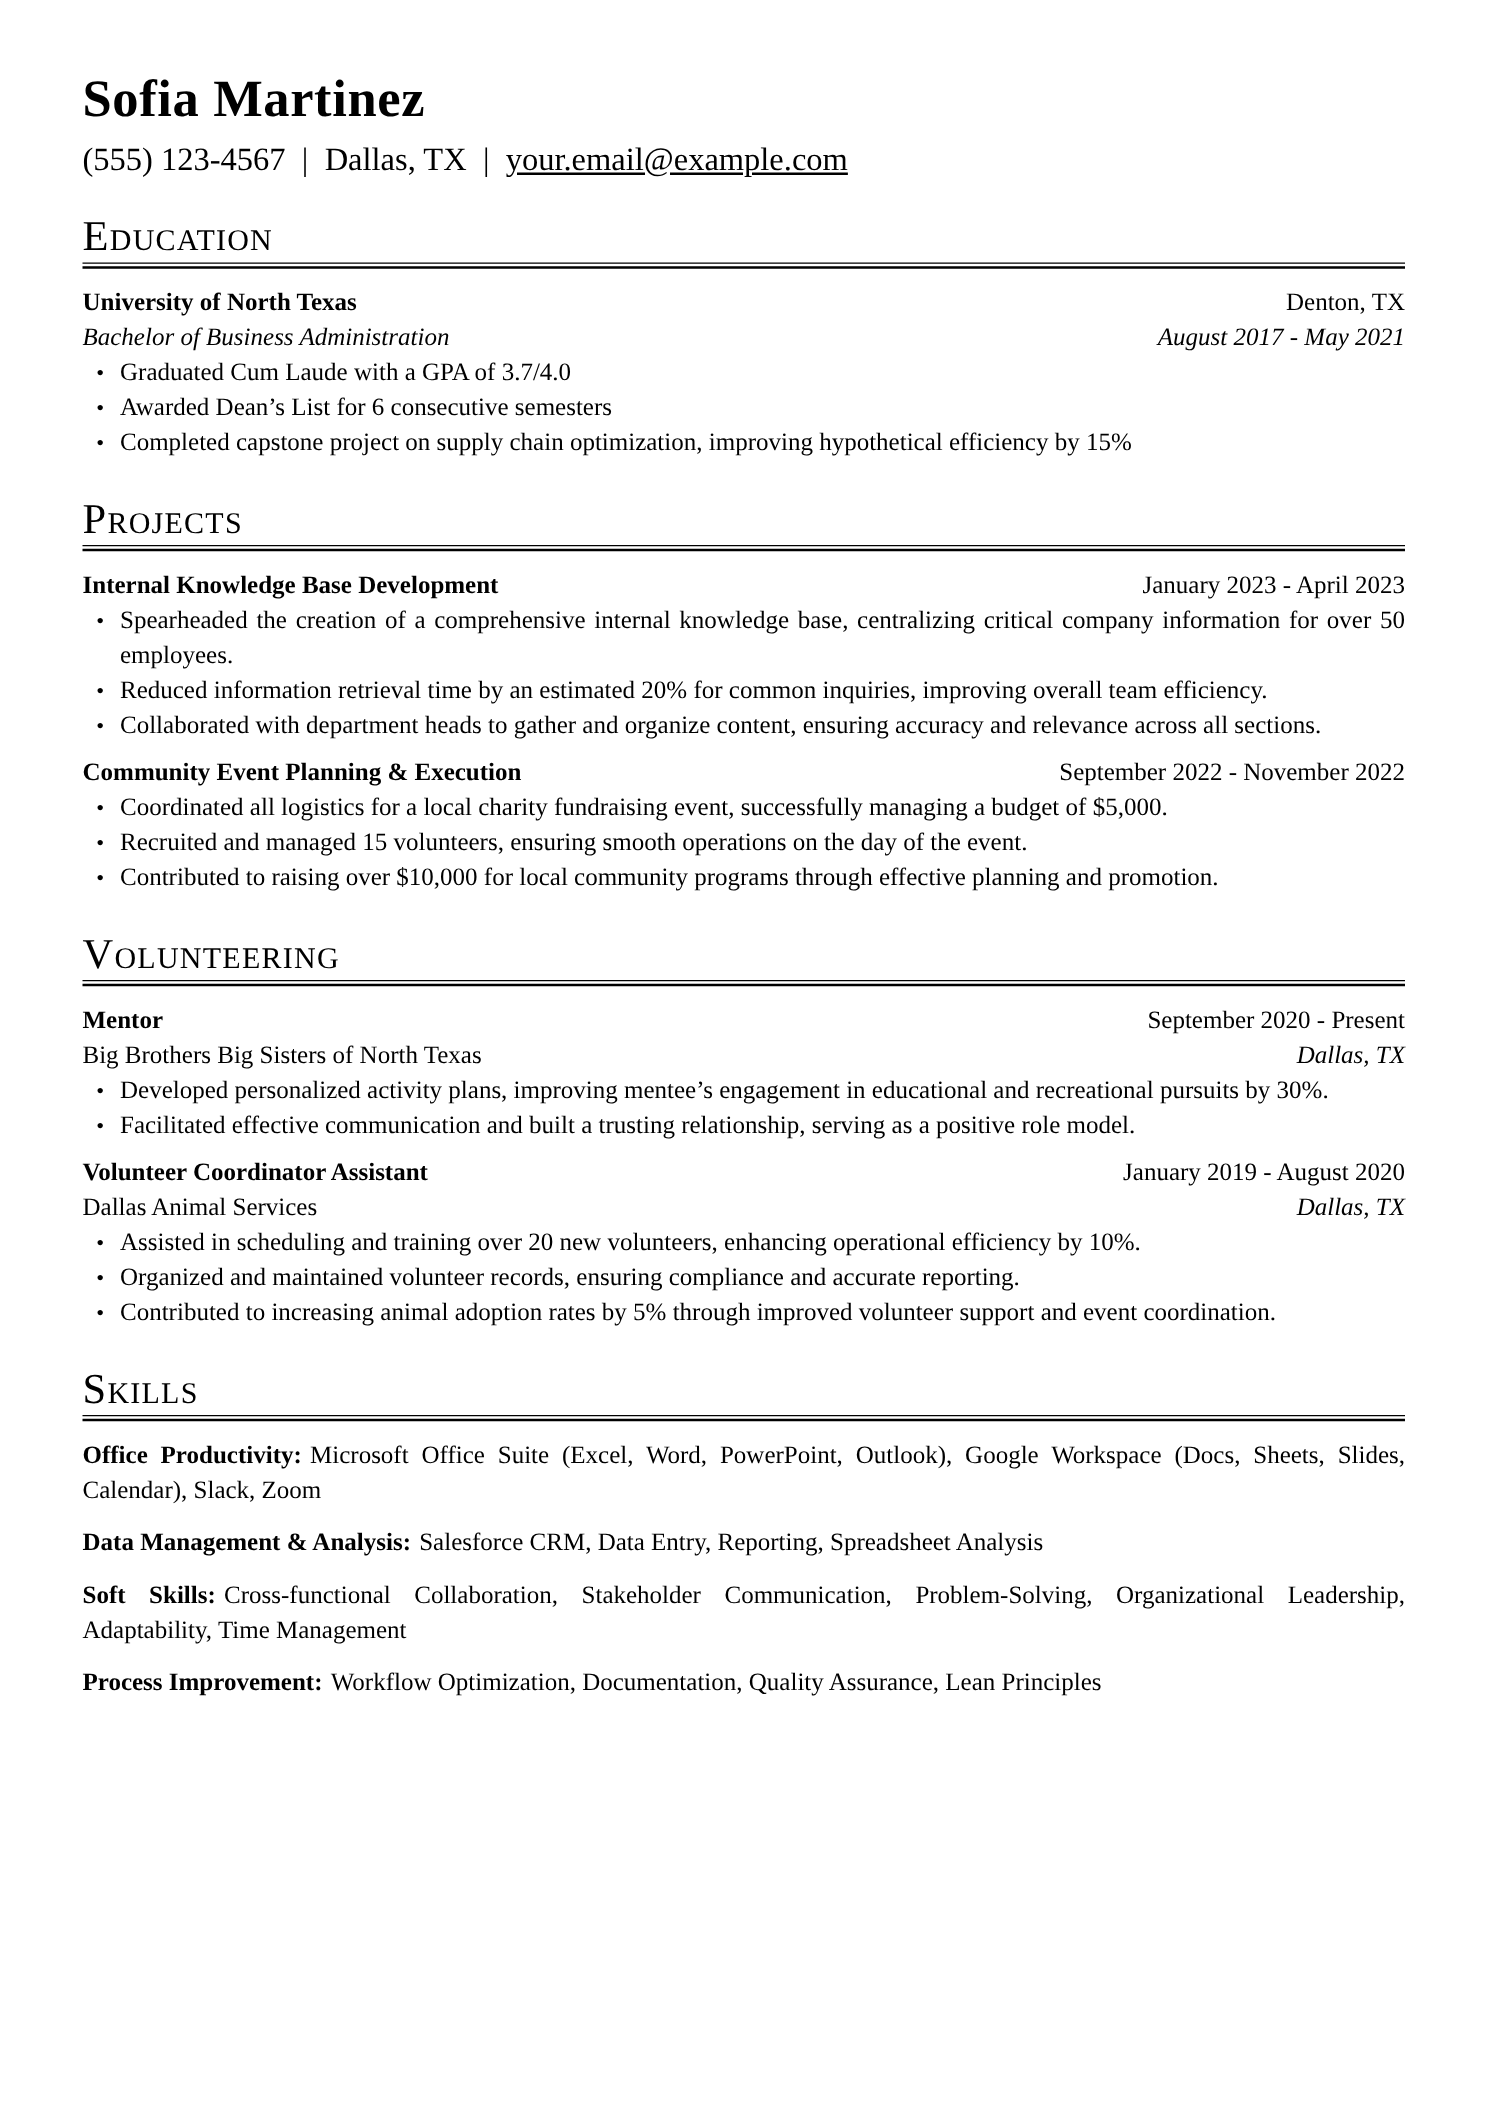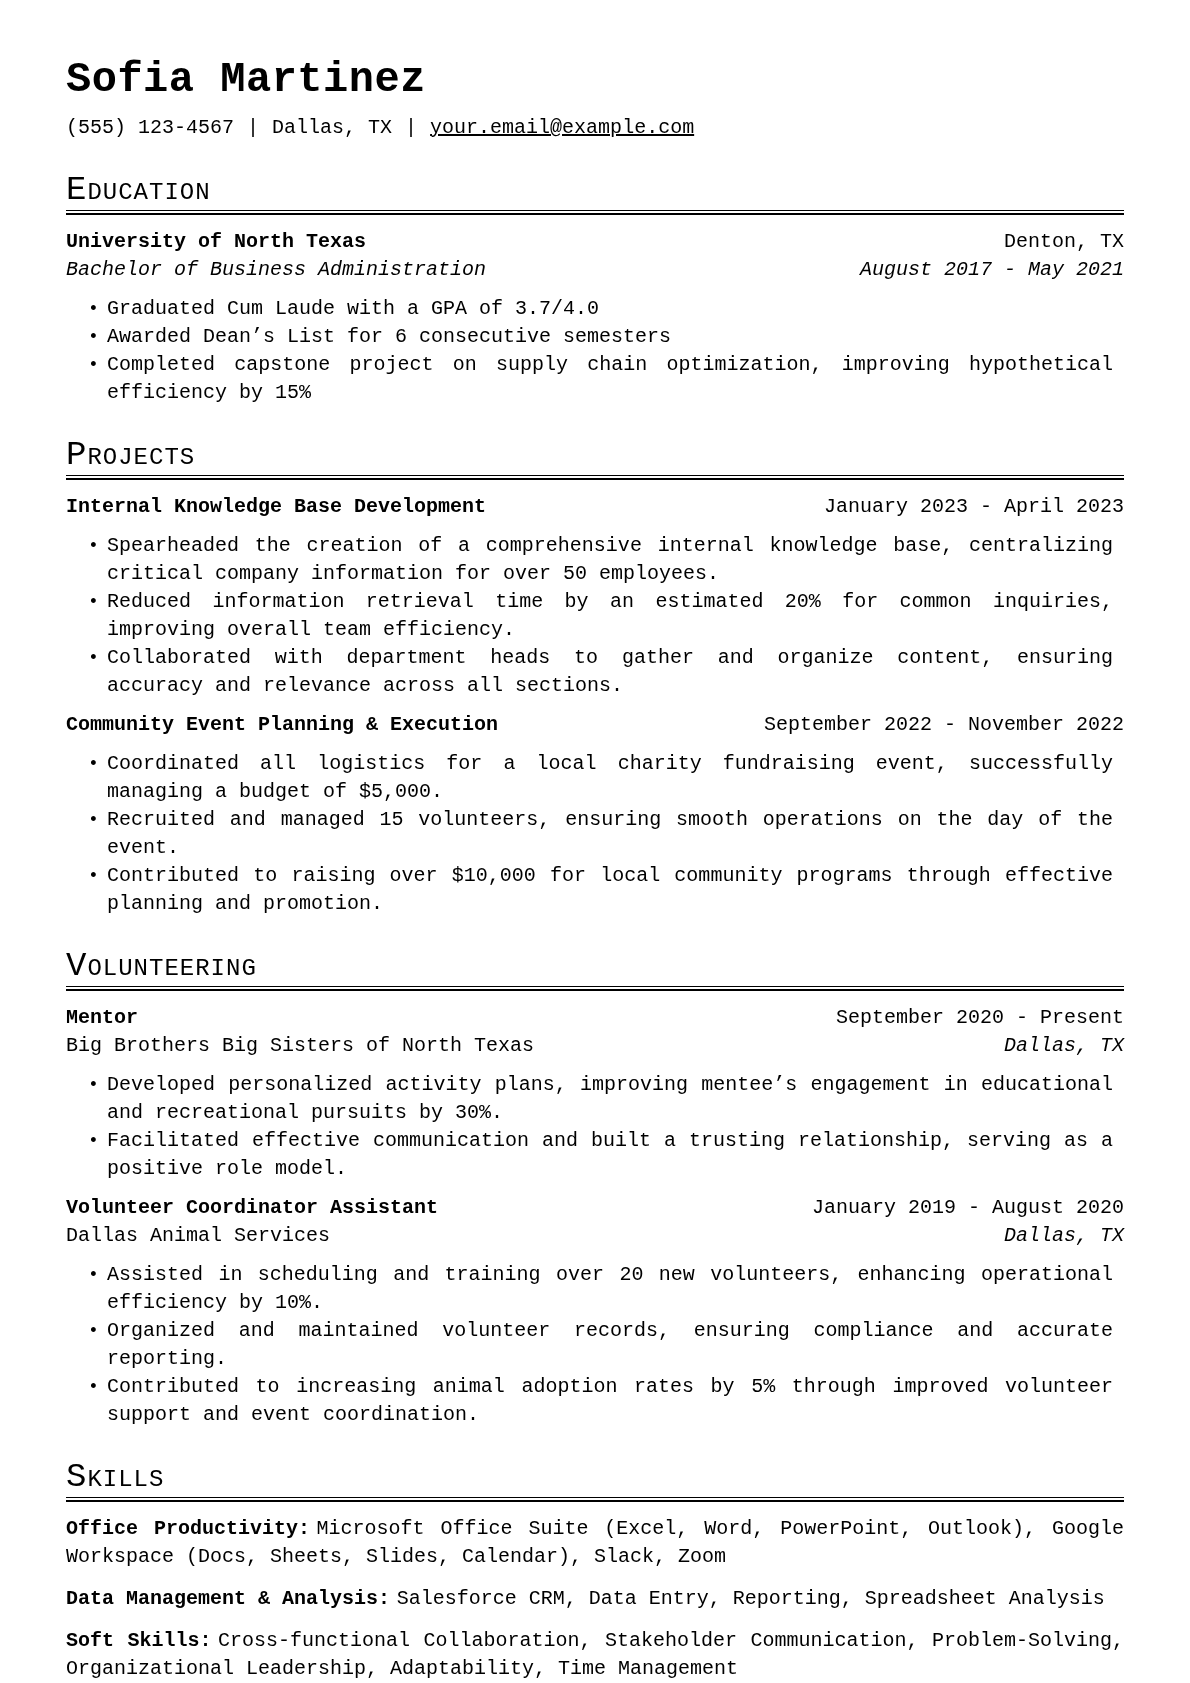--- a/index.html
+++ b/index.html
@@ -3,36 +3,36 @@
 <meta charset="utf-8">
 <style>
   html, body { margin: 0; padding: 0; background: #ffffff; }
   .page {
     width: 1190px;
     height: 1683px;
     box-sizing: border-box;
     padding: 56px 66px 40px 66px;
     background: #ffffff;
     color: #000000;
-    font-family: Liberation Mono, monospace;
+    font-family: Liberation Serif, serif;
     font-size: 20px;
     line-height: 28px;
     overflow: hidden;
   }
 
   
   .name {
     font-size: 42px;
     line-height: 48px;
     font-weight: bold;
     margin: 0 0 10px 0;
     letter-spacing: 0.5px;
   }
   .contact {
-    font-size: 20px;
+    font-size: 26px;
     line-height: 28px;
   }
   .contact .sep { margin: 0 13px; }
   .contact a.email {
     color: #000000;
     text-decoration: underline;
     cursor: pointer;
   }
 
   
@@ -60,21 +60,21 @@
     align-items: baseline;
     line-height: 28px;
   }
   .e-bold { font-weight: bold; text-align: center; }
   .e-italic { font-style: italic; }
   .e-right { text-align: left; white-space: nowrap; }
 
   
   ul.bullets {
     list-style: none;
-    margin: 11px;
+    margin: 0;
     padding: 0;
   }
   ul.bullets li {
     position: relative;
     padding-left: 30px;
     text-align: justify;
     line-height: 28px;
   }
   ul.bullets li::before {
     content: "\2022";

